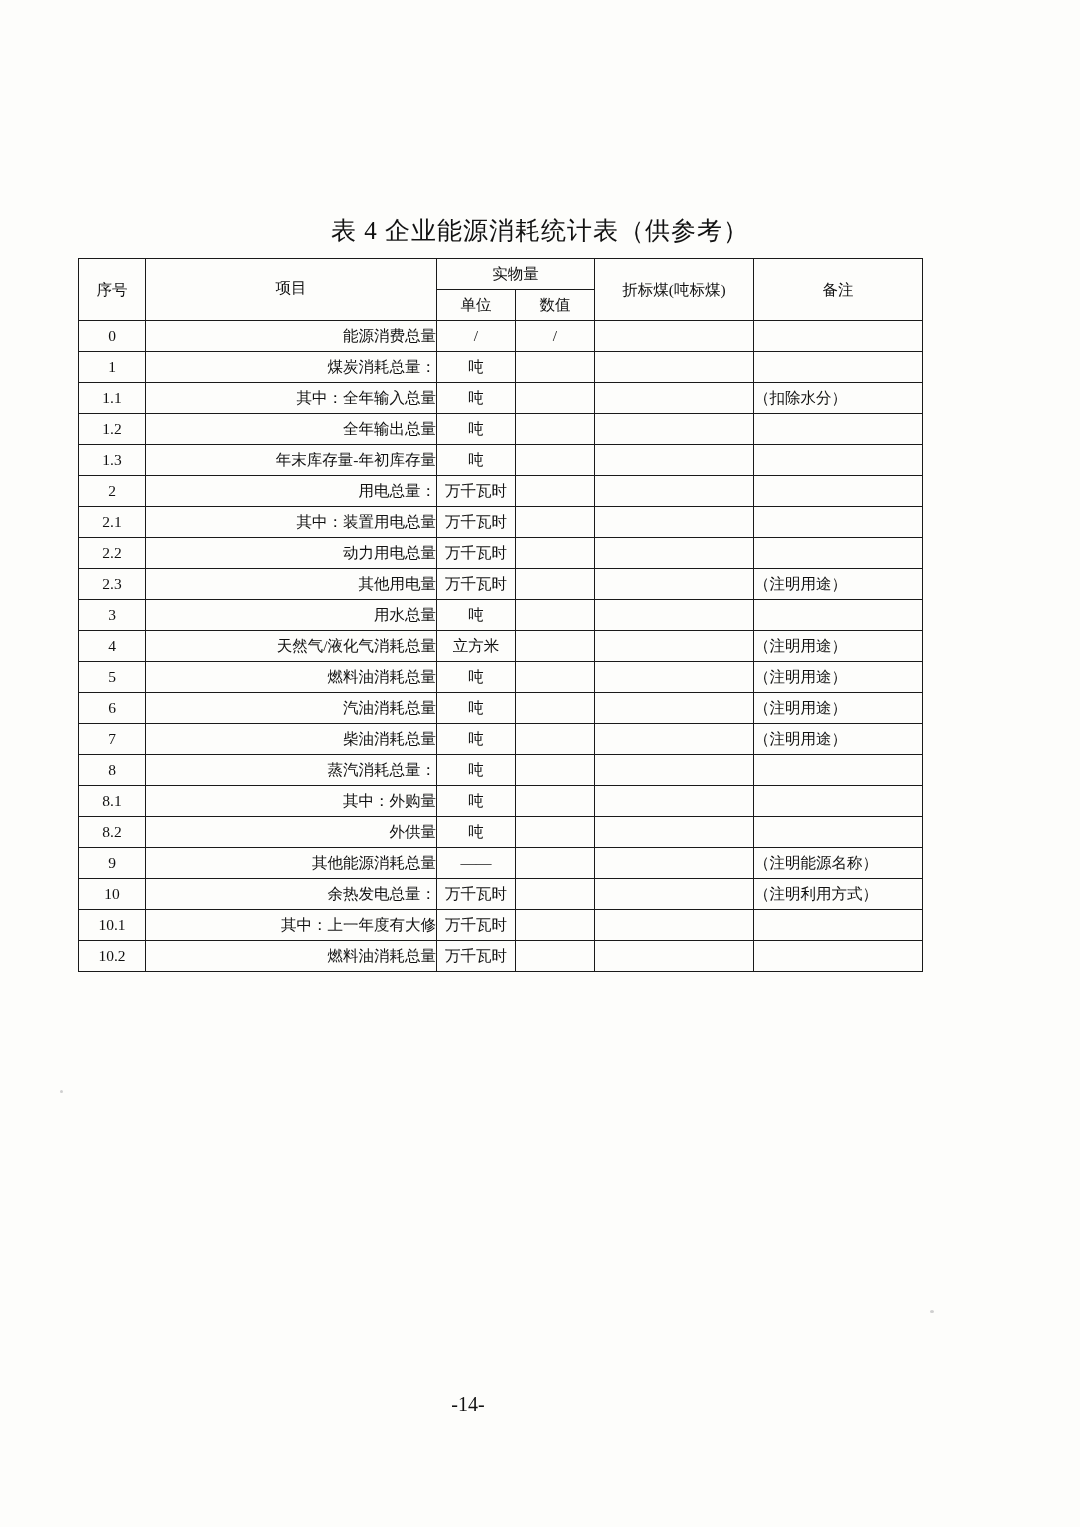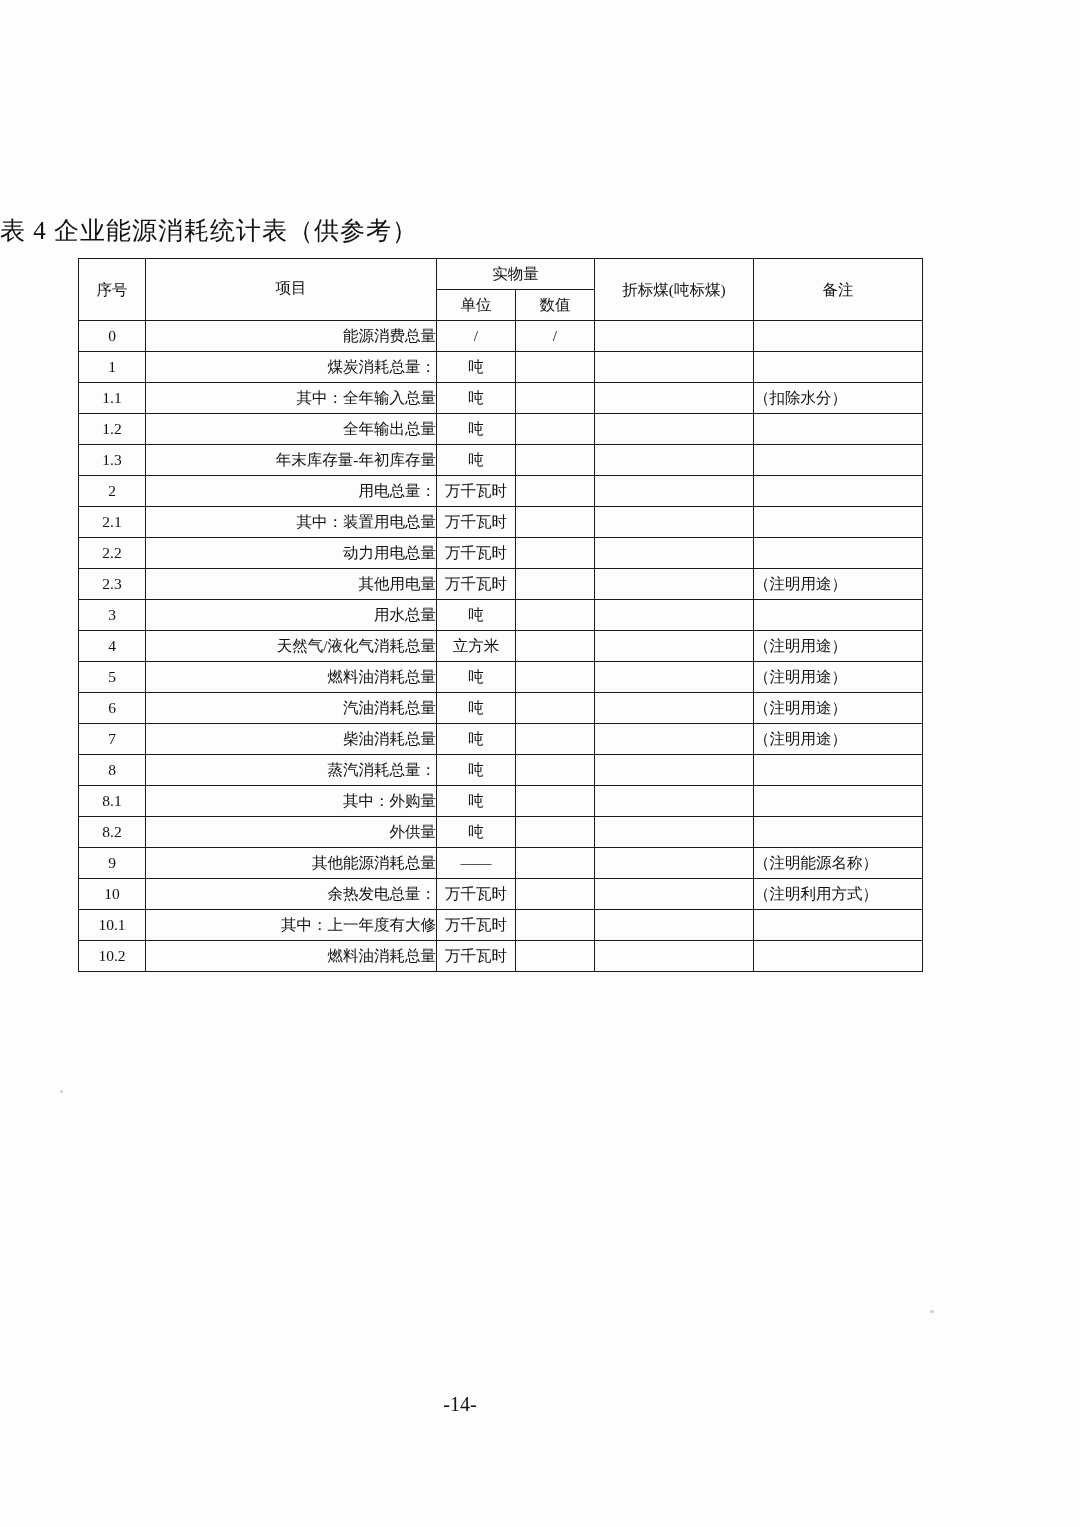--- a/index.html
+++ b/index.html
@@ -20,21 +20,21 @@
     left: 0; top: 0;
     width: 1080px;
     height: 1527px;
     background: #fdfdfb;
   }
   .doc-title {
     position: absolute;
     left: 0;
     top: 214px;
     width: 1080px;
-    text-align: left;
+    text-align: center;
     font-size: 25px;
     letter-spacing: 1px;
     font-family: "Liberation Serif", "DejaVu Serif", serif;
     color: #111;
   }
   .table-wrap {
     position: absolute;
     left: 78px;
     top: 258px;
     width: 845px;
@@ -73,21 +73,21 @@
     width: 800px;
     font-size: 16.5px;
     line-height: 29px;
     color: #111;
   }
   .notes div { white-space: nowrap; }
   .note-first { text-indent: 0; }
   .note-rest { padding-left: 40px; }
   .page-number {
     position: absolute;
-    left: 8px;
+    left: 16px;
     top: 1393px;
     width: 904px;
     text-align: center;
     font-size: 20px;
     color: #111;
     font-family: "Liberation Serif", "DejaVu Serif", serif;
   }
   .speck { position: absolute; background: #cfcfcf; border-radius: 50%; }
 </style>
 </head>

